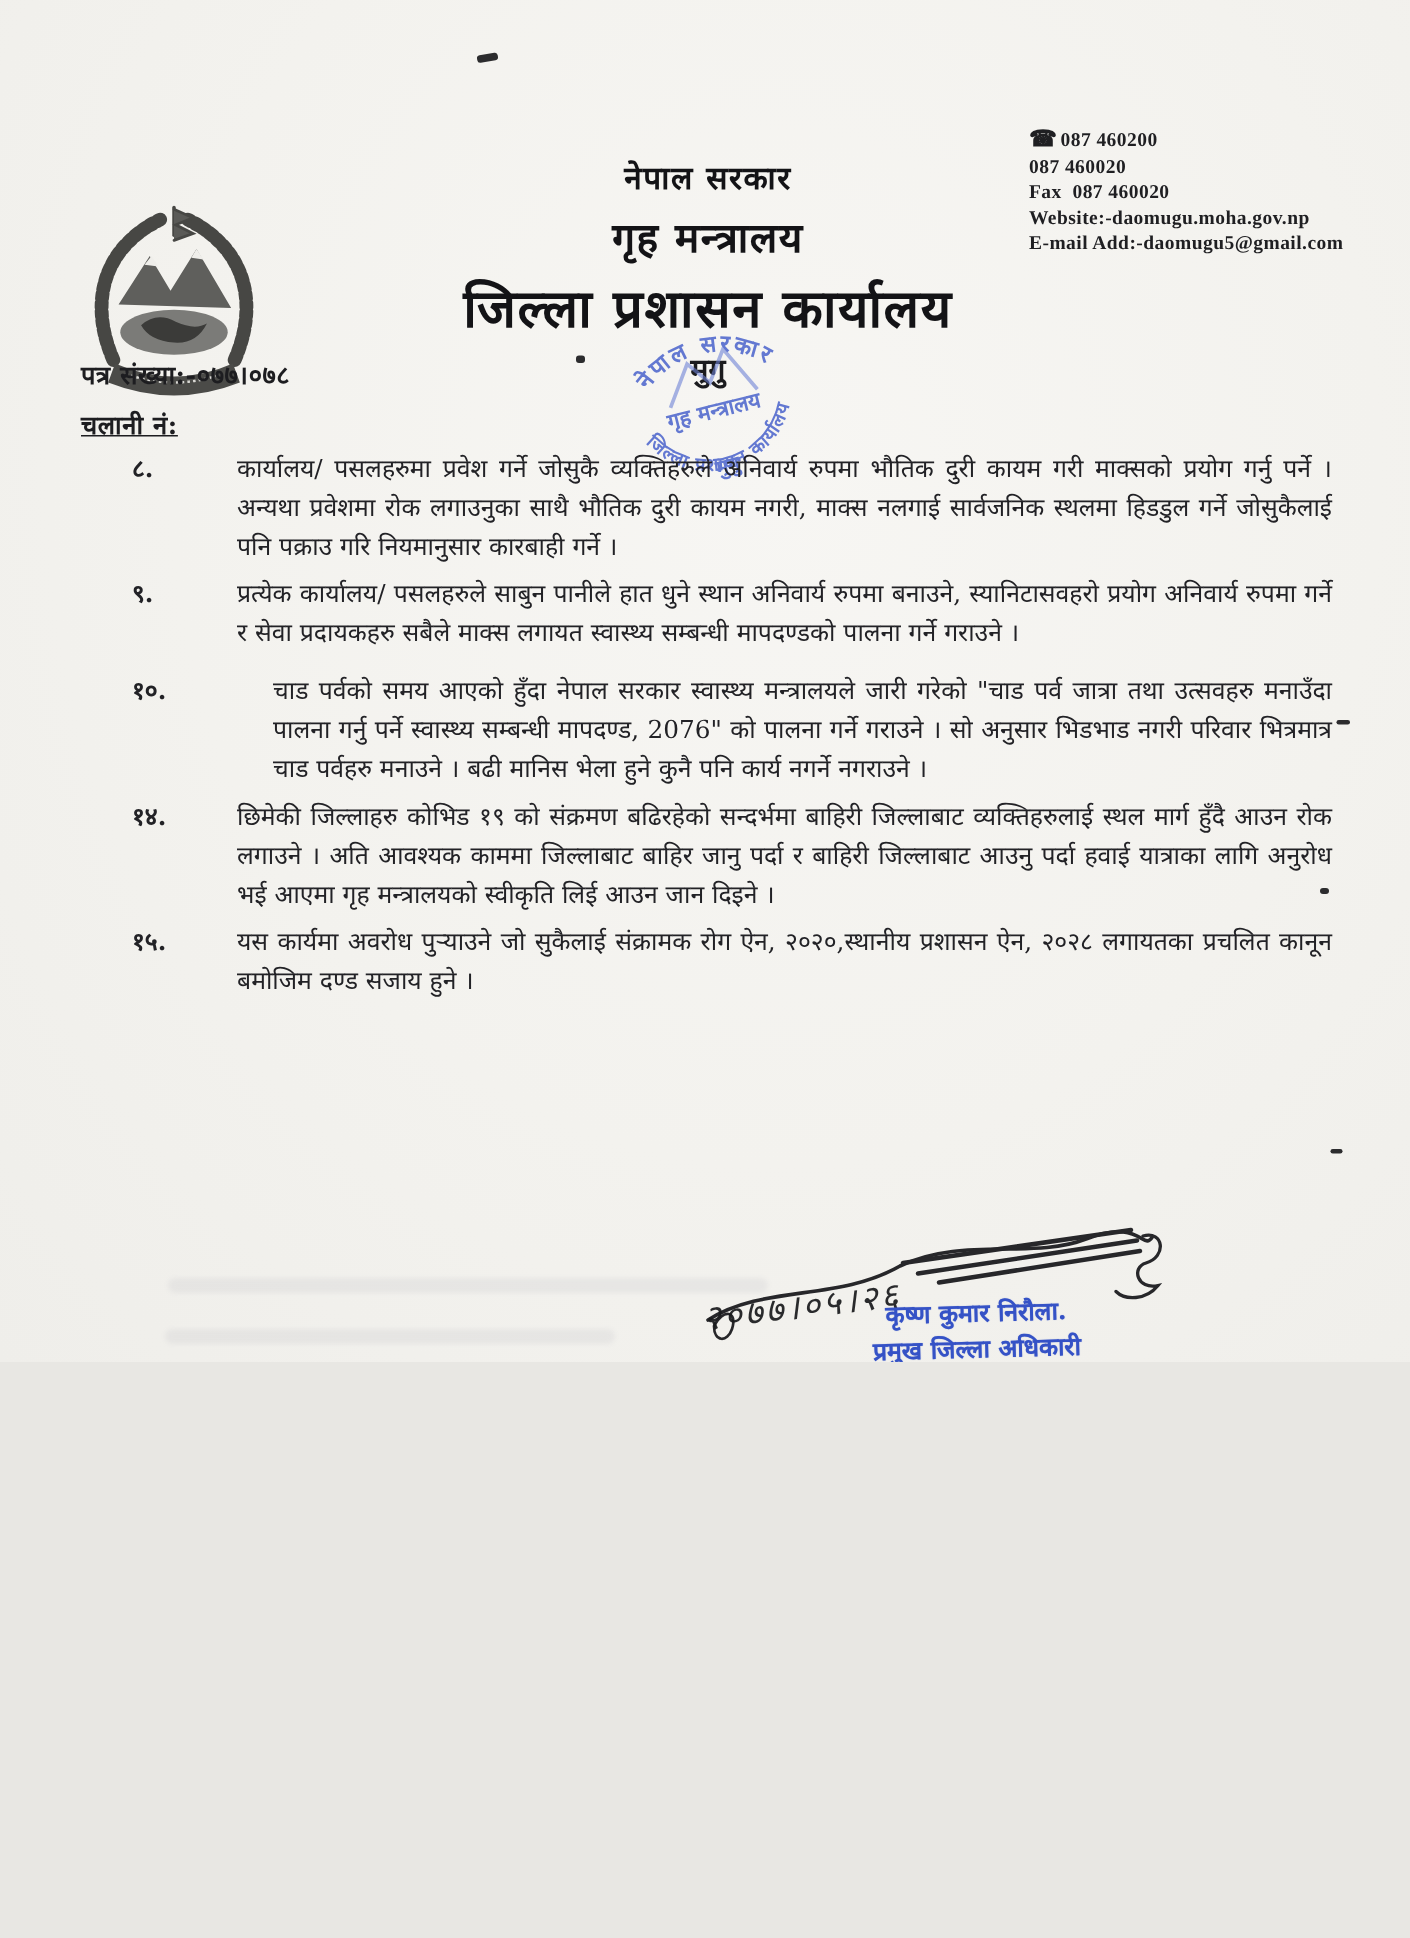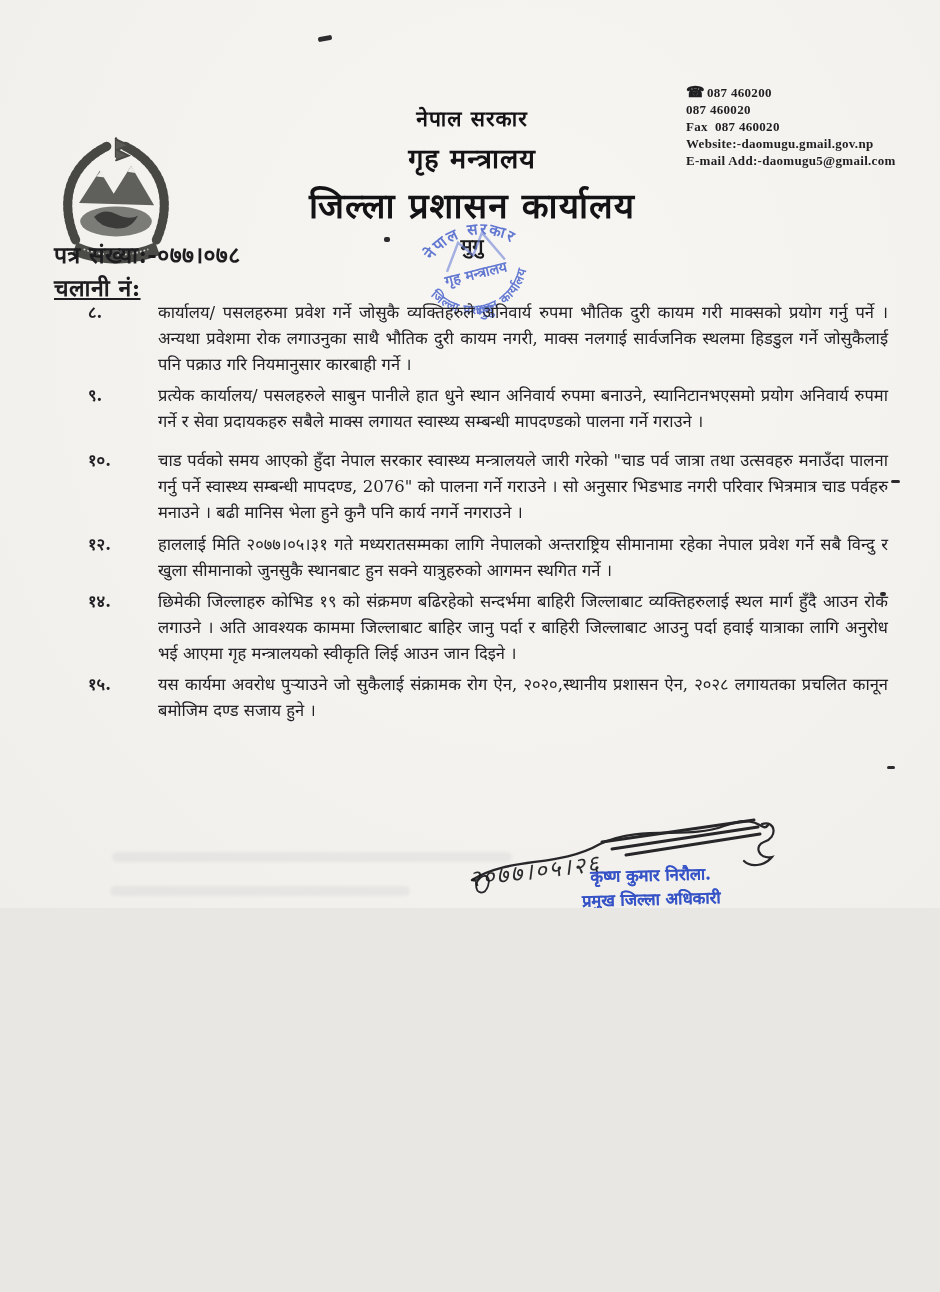--- a/index.html
+++ b/index.html
@@ -18,33 +18,33 @@
     letter-spacing:.3px;
   }
   .contact .fax-line{font-size:13px;}
   .contact .phone-ico{font-size:15px;margin-right:2px;}
   .emblem{position:absolute;left:58px;top:136px;width:116px;height:134px;}
   .center-head{position:absolute;left:232px;top:104px;width:480px;text-align:center;color:#131316;}
   .gov{font-size:21px;font-weight:bold;letter-spacing:1px;}
   .ministry{font-size:27px;font-weight:bold;margin-top:7px;letter-spacing:1px;}
   .office{font-size:35px;font-weight:bold;margin-top:5px;letter-spacing:1px;}
   .district{font-size:20px;font-weight:bold;margin-top:4px;color:#1b1b1e;}
-  .refline{position:absolute;left:54px;font-size:23px;font-weight:bold;color:#1d1d20;letter-spacing:.4px;}
+  .refline{position:absolute;left:54px;font-size:17px;font-weight:bold;color:#1d1d20;letter-spacing:.4px;}
   .ref1{top:238px;}
   .ref2{top:271px;text-decoration:underline;}
   .stamp{position:absolute;left:396px;top:196px;width:158px;height:148px;transform:rotate(-14deg);opacity:.85;}
   
   .body-text{
     position:absolute;left:88px;top:300px;width:800px;
     font-size:16.5px;line-height:1.58;color:#222226;
   }
   .item{display:flex;margin-bottom:5px;}
   .item .num{flex:0 0 38px;font-weight:bold;}
   .item .txt{flex:1;text-align:justify;margin-left:32px;}
-  .item.gap-before{margin-top:13px;}
+  .item.gap-before{margin-top:13px;gap:24px;}
   .item.gap-after{margin-bottom:12px;}
   
   .sig-wrap{position:absolute;left:462px;top:812px;width:330px;height:120px;}
   .sig-svg{position:absolute;left:0;top:0;}
   .sig-date{
     position:absolute;left:6px;top:42px;
     font-size:23px;font-style:italic;color:#191a1c;
     transform:rotate(-7deg);letter-spacing:2px;opacity:.92;
   }
   .sig-name{
@@ -62,21 +62,21 @@
 </style>
 </head>
 <body>
 
 <div class="page">
 
   <div class="contact">
     <div><span class="phone-ico">☎</span><span>087 460200</span></div>
     <div>087 460020</div>
     <div class="fax-line"><span>Fax</span>&nbsp;&nbsp;<span>087 460020</span></div>
-    <div>Website:-daomugu.gmail.gov.np</div>
+    <div>Website:-daomugu.moha.gov.np</div>
     <div>E-mail Add:-daomugu5@gmail.com</div>
   </div>
 
   <svg class="emblem" viewBox="0 0 100 116">
     <g stroke="#474744" fill="none" stroke-linecap="round">
       <path d="M15,90 C1,58 8,26 42,9" stroke-width="8" stroke-dasharray="3 2.2"></path>
       <path d="M85,90 C99,58 92,26 58,9" stroke-width="8" stroke-dasharray="3 2.2"></path>
       <path d="M50,2 v16" stroke-width="2"></path>
       <path d="M50,3 l11,5 -10,4 10,5 -11,4" stroke-width="1.6" fill="#5a5a57"></path>
     </g>
@@ -116,29 +116,25 @@
   <div class="refline ref1">पत्र संख्या:-०७७।०७८</div>
   <div class="refline ref2">चलानी नं:</div>
 
   <div class="body-text">
     <div class="item">
       <span class="num">८.</span>
       <span class="txt">कार्यालय/ पसलहरुमा प्रवेश गर्ने जोसुकै व्यक्तिहरुले अनिवार्य रुपमा  भौतिक दुरी कायम गरी माक्सको प्रयोग गर्नु पर्ने । अन्यथा प्रवेशमा रोक लगाउनुका साथै भौतिक दुरी कायम नगरी, माक्स नलगाई सार्वजनिक स्थलमा हिडडुल गर्ने जोसुकैलाई पनि पक्राउ गरि नियमानुसार कारबाही गर्ने ।</span>
     </div>
     <div class="item gap-after">
       <span class="num">९.</span>
-      <span class="txt">प्रत्येक कार्यालय/ पसलहरुले साबुन पानीले हात धुने स्थान अनिवार्य रुपमा बनाउने, स्यानिटानभएसमो प्रयोग अनिवार्य रुपमा गर्ने र सेवा प्रदायकहरु सबैले माक्स लगायत स्वास्थ्य सम्बन्धी मापदण्डको पालना गर्ने गराउने ।</span>
+      <span class="txt">प्रत्येक कार्यालय/ पसलहरुले साबुन पानीले हात धुने स्थान अनिवार्य रुपमा बनाउने, स्यानिटासवहरो प्रयोग अनिवार्य रुपमा गर्ने र सेवा प्रदायकहरु सबैले माक्स लगायत स्वास्थ्य सम्बन्धी मापदण्डको पालना गर्ने गराउने ।</span>
     </div>
     <div class="item gap-before">
       <span class="num">१०.</span>
       <span class="txt">चाड पर्वको समय आएको हुँदा नेपाल सरकार स्वास्थ्य मन्त्रालयले जारी गरेको "चाड पर्व जात्रा तथा उत्सवहरु मनाउँदा पालना गर्नु पर्ने स्वास्थ्य सम्बन्धी मापदण्ड, 2076"  को पालना गर्ने गराउने । सो अनुसार भिडभाड नगरी परिवार भित्रमात्र चाड पर्वहरु मनाउने । बढी मानिस भेला हुने कुनै पनि कार्य नगर्ने नगराउने ।</span>
-    </div>
-    <div class="item">
-      <span class="num">१२.</span>
-      <span class="txt">हाललाई मिति २०७७।०५।३१ गते मध्यरातसम्मका लागि नेपालको अन्तराष्ट्रिय सीमानामा रहेका नेपाल प्रवेश गर्ने सबै विन्दु र खुला सीमानाको जुनसुकै स्थानबाट हुन सक्ने यात्रुहरुको आगमन स्थगित गर्ने ।</span>
     </div>
     <div class="item">
       <span class="num">१४.</span>
       <span class="txt">छिमेकी जिल्लाहरु कोभिड १९ को संक्रमण बढिरहेको सन्दर्भमा बाहिरी जिल्लाबाट व्यक्तिहरुलाई स्थल मार्ग हुँदै आउन रोक लगाउने । अति आवश्यक काममा जिल्लाबाट बाहिर  जानु पर्दा र बाहिरी जिल्लाबाट आउनु पर्दा हवाई यात्राका लागि अनुरोध भई आएमा गृह मन्त्रालयको स्वीकृति लिई आउन जान दिइने ।</span>
     </div>
     <div class="item">
       <span class="num">१५.</span>
       <span class="txt">यस कार्यमा अवरोध पुऱ्याउने जो सुकैलाई संक्रामक रोग ऐन, २०२०,स्थानीय प्रशासन ऐन, २०२८ लगायतका प्रचलित कानून बमोजिम दण्ड सजाय हुने ।</span>
     </div>
   </div>

